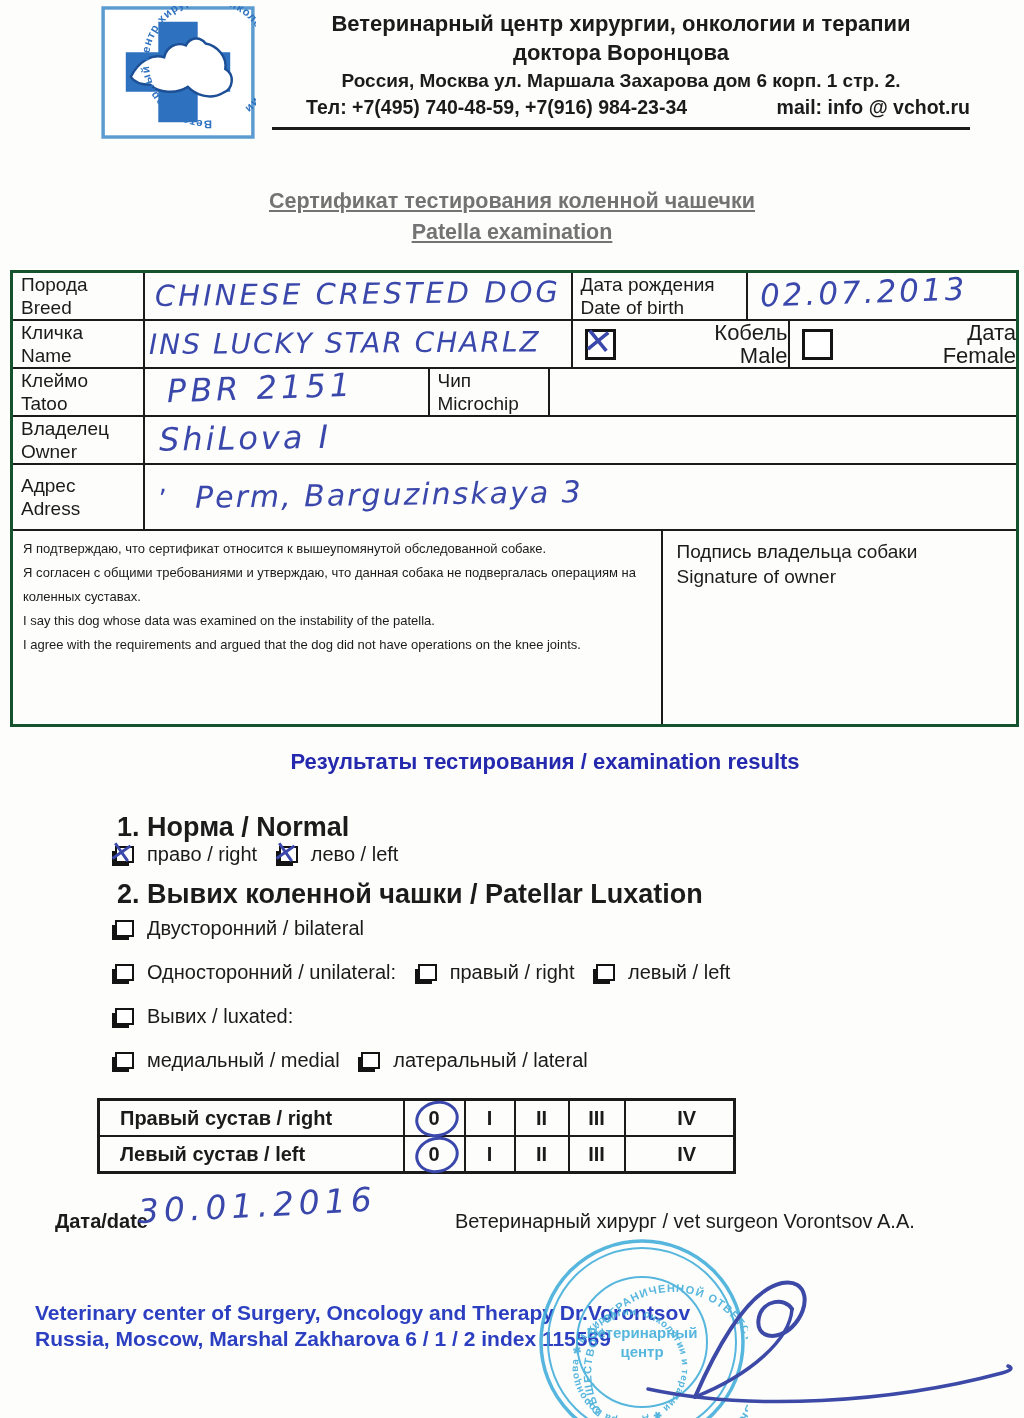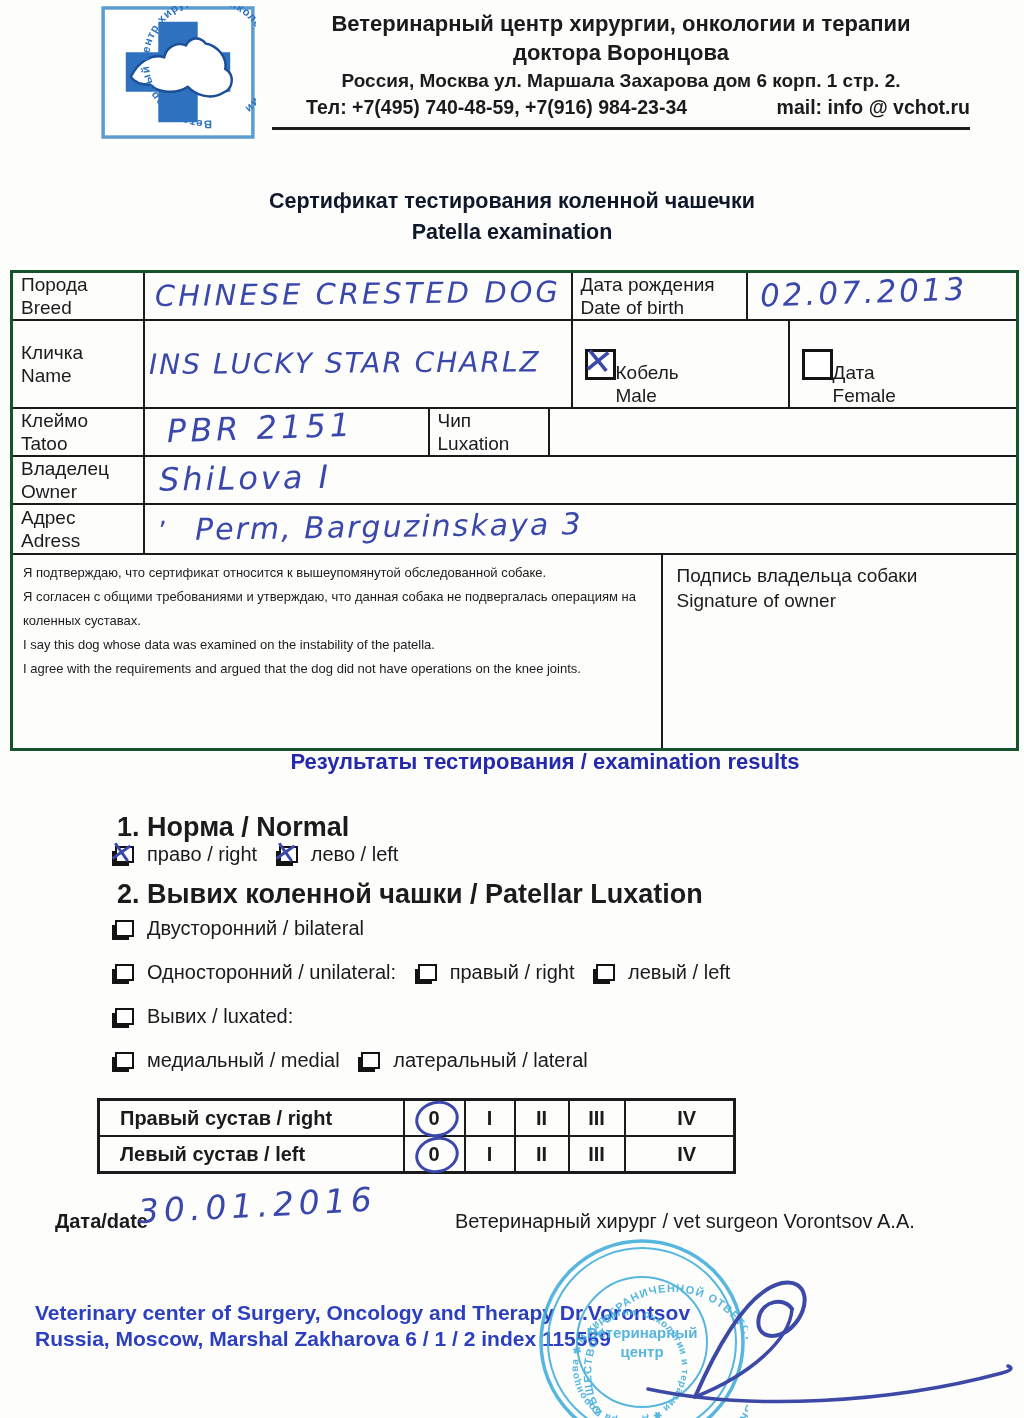--- a/index.html
+++ b/index.html
@@ -10,38 +10,38 @@
   
   .logo{left:100px;top:6px;width:156px;height:133px;}
   .header-text{left:272px;top:10px;width:698px;text-align:center;font-weight:bold;}
   .h-l1{font-size:22px;line-height:28px;}
   .h-l2{font-size:22px;line-height:30px;}
   .h-l3{font-size:19px;line-height:26px;}
   .h-l4{font-size:19.5px;line-height:26px;display:flex;justify-content:space-between;padding-left:34px;}
   .rule{left:272px;top:127px;width:698px;height:3px;background:#1c1c1c;}
 
   .doc-title{left:0;top:186px;width:1024px;text-align:center;font-weight:bold;font-size:21.5px;
-             line-height:31px;color:#0f172a;}
+             line-height:31px;color:#737373;text-decoration:underline;}
 
   
   table.main{left:10px;top:270px;width:1006px;border-collapse:collapse;table-layout:fixed;
              position:absolute;border:3px solid #14532d;}
   table.main td{border:2.5px solid #1b1b1b;vertical-align:middle;padding:0;overflow:visible;position:relative;}
   .lbl{font-size:19px;line-height:23px;padding-left:8px !important;}
   .hw{font-family:"DejaVu Sans",sans-serif;font-style:italic;color:#3a47ab;white-space:nowrap;
       display:inline-block;transform-origin:left center;}
   .hw-breed{font-size:29px;letter-spacing:3px;padding-left:10px;transform:rotate(-0.6deg);}
   .hw-name{font-size:28px;letter-spacing:2px;padding-left:4px;transform:rotate(-0.4deg);}
   .hw-dob{font-size:31px;letter-spacing:3px;padding-left:12px;transform:rotate(-2deg);}
   .hw-tatoo{font-size:32px;letter-spacing:4px;padding-left:22px;transform:rotate(-2deg);}
   .hw-owner{font-size:32px;letter-spacing:3px;padding-left:14px;transform:rotate(-1deg);}
   .hw-addr{font-size:30px;letter-spacing:2px;padding-left:24px;transform:rotate(-0.8deg);}
   .hw-tick{font-size:26px;color:#3a47ab;font-family:"DejaVu Sans",sans-serif;padding-left:14px;}
   .sex-cell{display:flex;align-items:center;}
-  .sex-lb{flex:1;text-align:left;font-size:19px;line-height:23px;margin-top:40px;}
+  .sex-lb{flex:1;text-align:right;font-size:22px;line-height:23px;}
   .statement{font-size:13px;line-height:24px;padding:6px 10px 4px 10px !important;vertical-align:top !important;}
   .sig-cell{font-size:19px;line-height:25px;padding:8px 0 0 14px !important;vertical-align:top !important;}
 
   
   .cbplain{position:relative;display:inline-block;width:25px;height:25px;border:3px solid #141414;
            background:#fff;margin-left:12px;flex:0 0 auto;}
   .cb3d{position:relative;display:inline-block;width:15px;height:13px;border:2.5px solid #131313;
         background:#fff;box-shadow:-4px 4px 0 -1px #131313;margin:0 13px 0 2px;vertical-align:-2px;}
   .xmark{display:none;}
   .checked .xmark{display:block;position:absolute;font-family:"DejaVu Sans",sans-serif;
@@ -167,36 +167,36 @@
   <tr style="height:47px">
     <td class="lbl">
       <div>Клеймо</div>
       <div>Tatoo</div>
     </td>
     <td>
       <span class="hw hw-tatoo">PBR 2151</span>
     </td>
     <td class="lbl">
       <div>Чип</div>
-      <div>Luxation</div>
+      <div>Microchip</div>
     </td>
     <td colspan="5">
       <span class="hw"></span>
     </td>
   </tr>
   <tr style="height:48px">
     <td class="lbl">
       <div>Владелец</div>
       <div>Owner</div>
     </td>
     <td colspan="7">
       <span class="hw hw-owner">ShiLova I</span>
     </td>
   </tr>
-  <tr style="height:50px">
+  <tr style="height:66px">
     <td class="lbl">
       <div>Адрес</div>
       <div>Adress</div>
     </td>
     <td colspan="7">
       <span class="hw-tick">ʼ</span>
       <span class="hw hw-addr">Perm, Barguzinskaya 3</span>
     </td>
   </tr>
   <tr style="height:195px">

